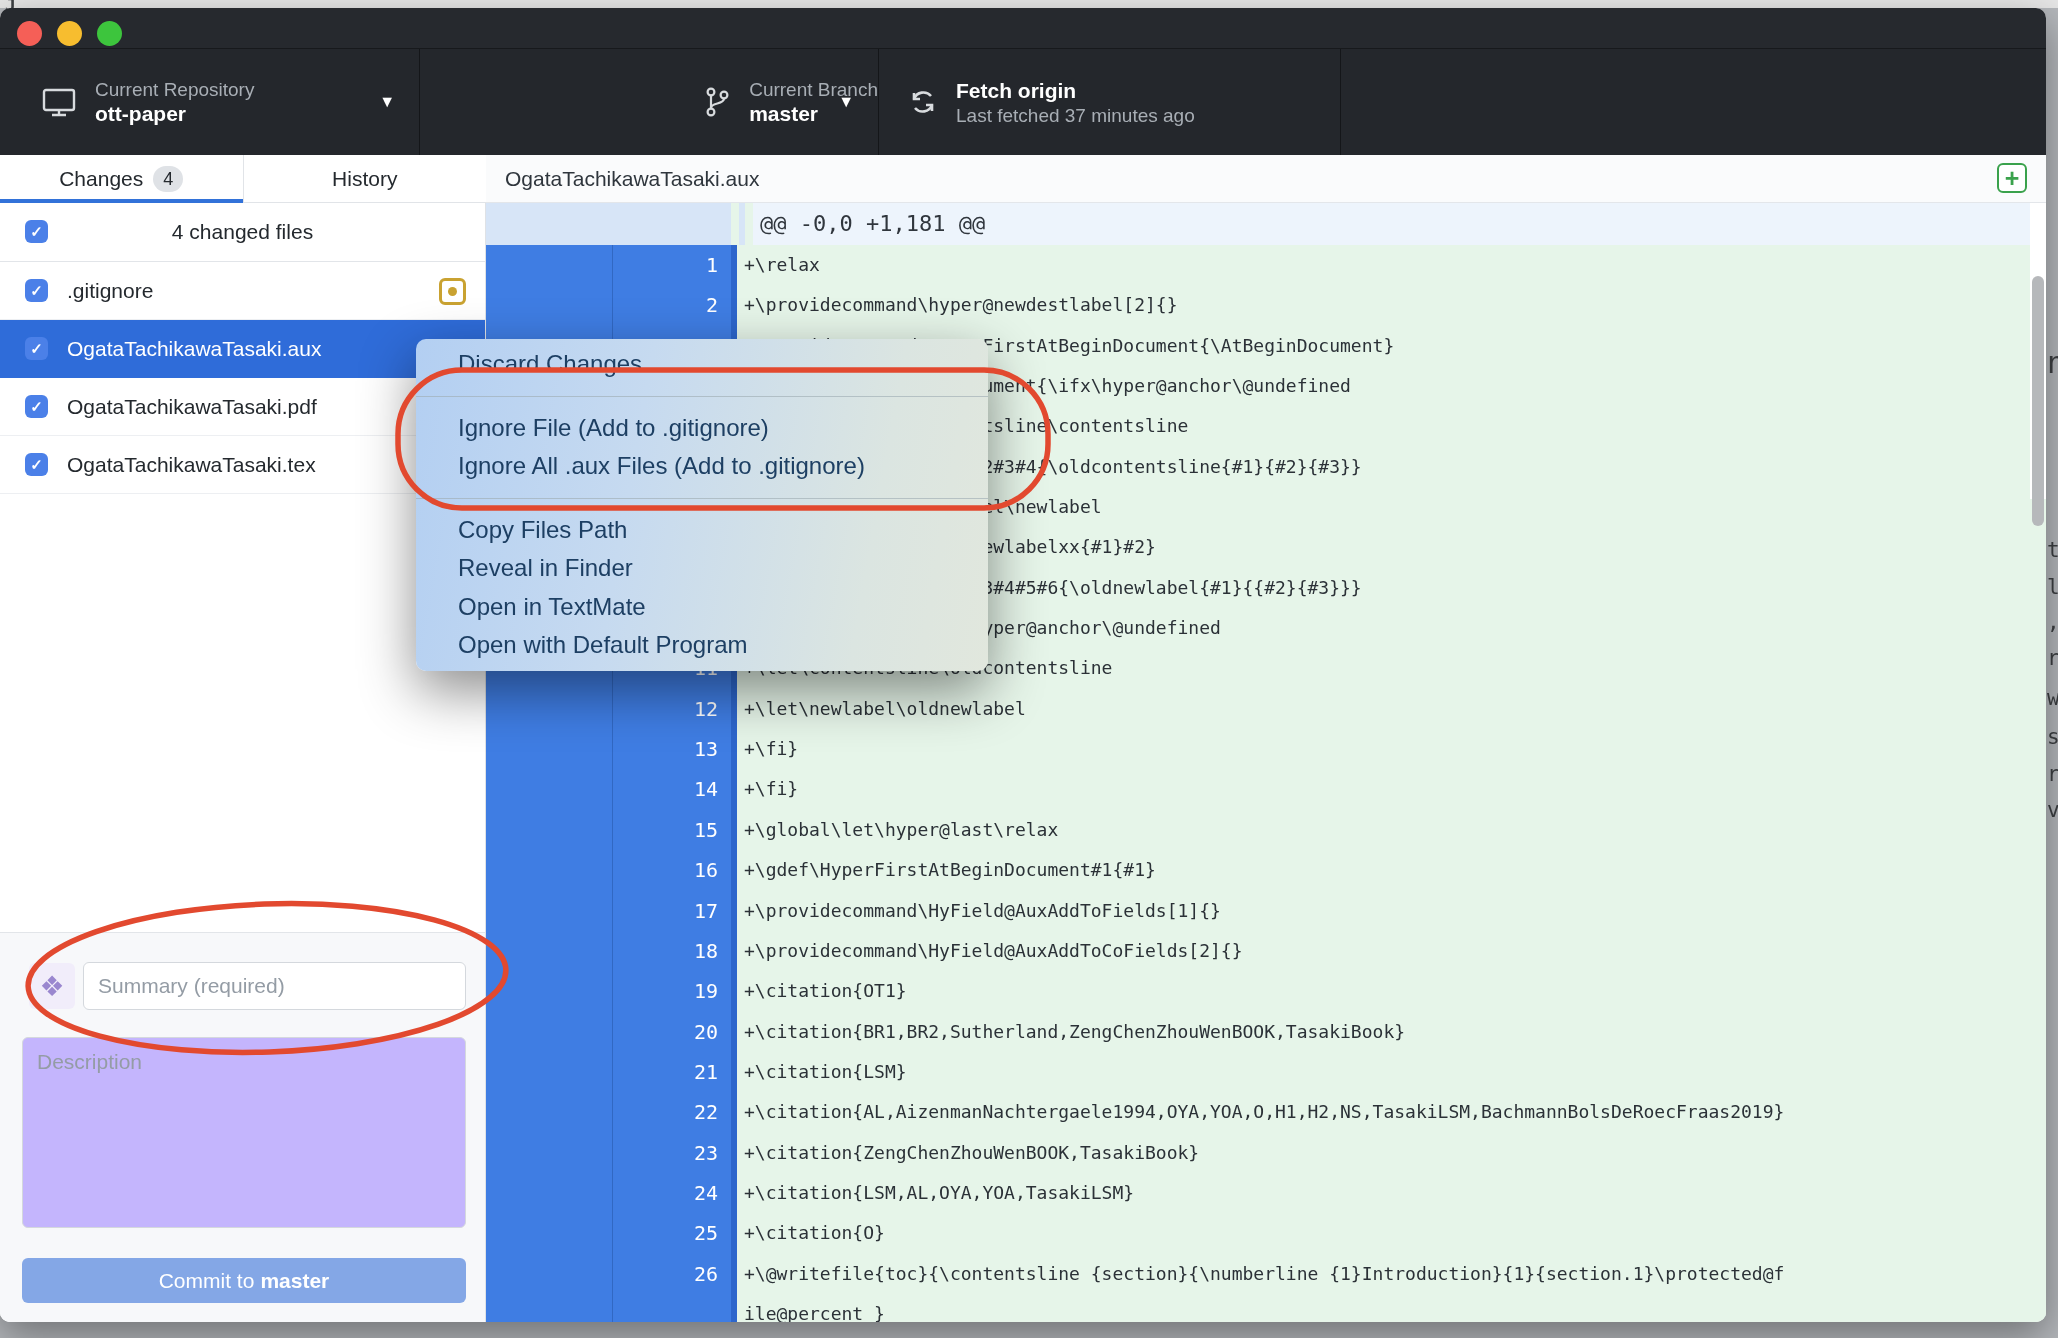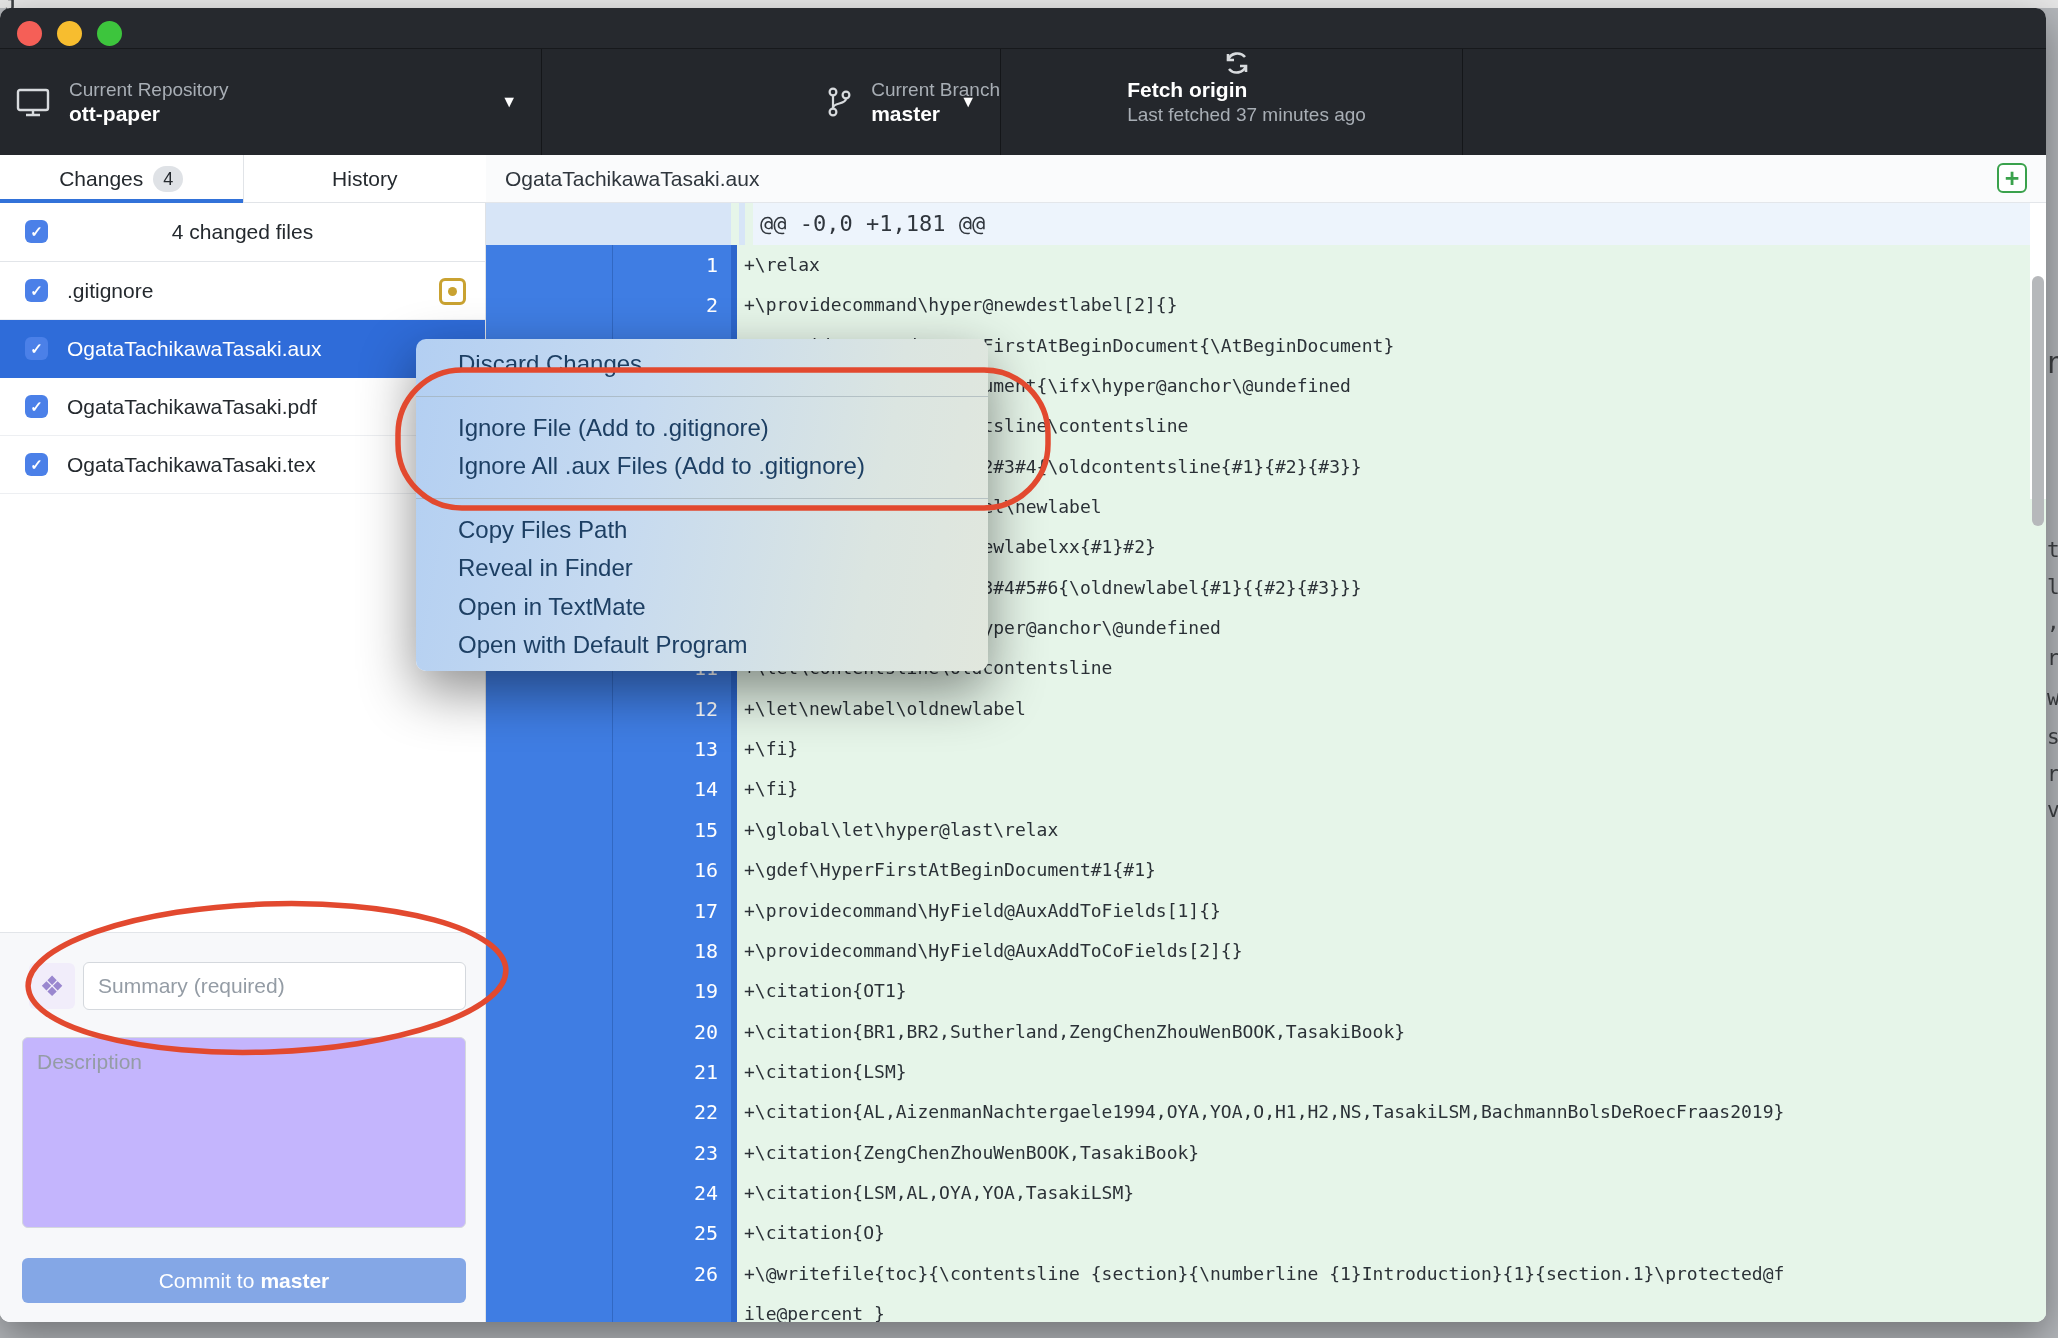--- a/index.html
+++ b/index.html
@@ -20,23 +20,23 @@
   .titlebar{position:absolute;left:0;top:0;right:0;height:40px;background:#26292e;
             border-bottom:1px solid #17191c;}
   .light{position:absolute;top:13px;width:25px;height:25px;border-radius:50%;}
   .light.close{left:17px;background:#f55f57;}
   .light.min{left:57px;background:#f7bd2f;}
   .light.zoom{left:97px;background:#3dc53d;}
 
   
   .toolbar{position:absolute;left:0;top:41px;right:0;height:106px;background:#24272c;display:flex;}
   .tb-sec{position:relative;display:flex;align-items:center;border-right:1px solid #141619;box-sizing:border-box;}
-  .tb-sec.repo{width:542px;padding-left:16px;}
+  .tb-sec.repo{width:420px;padding-left:42px;}
   .tb-sec.branch{width:459px;padding-left:24px;justify-content:flex-end;}
-  .tb-sec.fetch{width:462px;padding-left:30px;flex-direction:column;}
+  .tb-sec.fetch{width:462px;padding-left:30px;}
   .tb-sec.rest{flex:1;border-right:none;}
   .tb-icon{color:#d8dbde;margin-right:19px;flex:0 0 auto;display:flex;}
   .tb-text{display:flex;flex-direction:column;}
   .tb-label{color:#a8aeb5;font-size:19px;line-height:23px;}
   .tb-value{color:#ffffff;font-size:21px;line-height:26px;font-weight:700;}
   .tb-chev{position:absolute;right:24px;top:50%;transform:translateY(-50%);color:#fff;font-size:16px;}
 
   
   .tabbar{position:absolute;left:0;top:147px;width:486px;height:48px;background:#fff;
           border-bottom:1px solid #e1e4e8;display:flex;box-sizing:border-box;z-index:2;}

